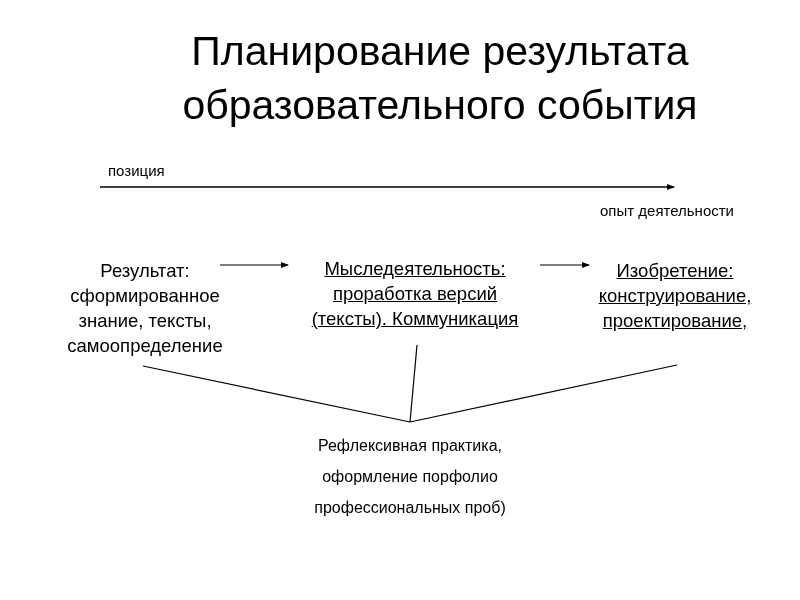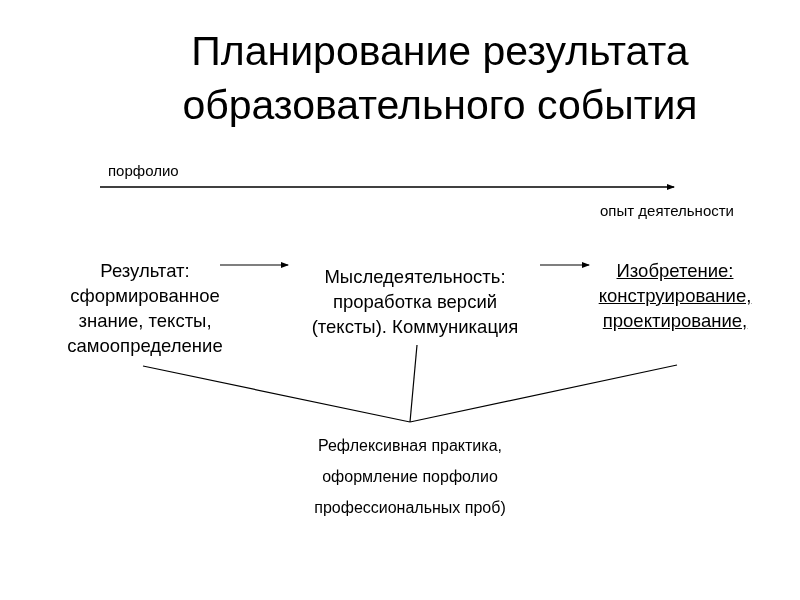--- a/index.html
+++ b/index.html
@@ -17,21 +17,21 @@
   svg.lines { position: absolute; left: 0; top: 0; }
 </style>
 </head>
 <body>
 
 <div class="title">
   <div>Планирование результата</div>
   <div>образовательного события</div>
 </div>
 
-<span class="label" style="left:108px; top:162px;">порфолио</span>
+<span class="label" style="left:108px; top:162px;">позиция</span>
 <span class="label" style="left:600px; top:202px;">опыт деятельности</span>
 
 <svg class="lines" width="800" height="600">
   <defs>
     <marker id="ah" markerWidth="8" markerHeight="6" refX="7" refY="3" orient="auto" markerUnits="userSpaceOnUse">
       <path d="M0,0 L8,3 L0,6 Z" fill="#000"></path>
     </marker>
   </defs>
   <line x1="100" y1="187" x2="674" y2="187" stroke="#000" stroke-width="1.4" marker-end="url(#ah)"></line>
   <line x1="220" y1="265" x2="288" y2="265" stroke="#000" stroke-width="1.2" marker-end="url(#ah)"></line>
@@ -41,21 +41,21 @@
   <line x1="677" y1="365" x2="410" y2="422" stroke="#000" stroke-width="1.2"></line>
 </svg>
 
 <div class="block" style="left:40px; width:210px; top:258px;">
   <div>Результат:</div>
   <div>сформированное</div>
   <div>знание, тексты,</div>
   <div>самоопределение</div>
 </div>
 
-<div class="block" style="left:285px; width:260px; top:264px;">
+<div class="block" style="left:285px; width:260px; top:256px;text-decoration:underline;">
   <div>Мыследеятельность:</div>
   <div>проработка версий</div>
   <div>(тексты). Коммуникация</div>
 </div>
 
 <div class="block" style="left:570px; width:210px; top:258px;text-decoration:underline;">
   <div>Изобретение:</div>
   <div>конструирование,</div>
   <div>проектирование,</div>
 </div>

